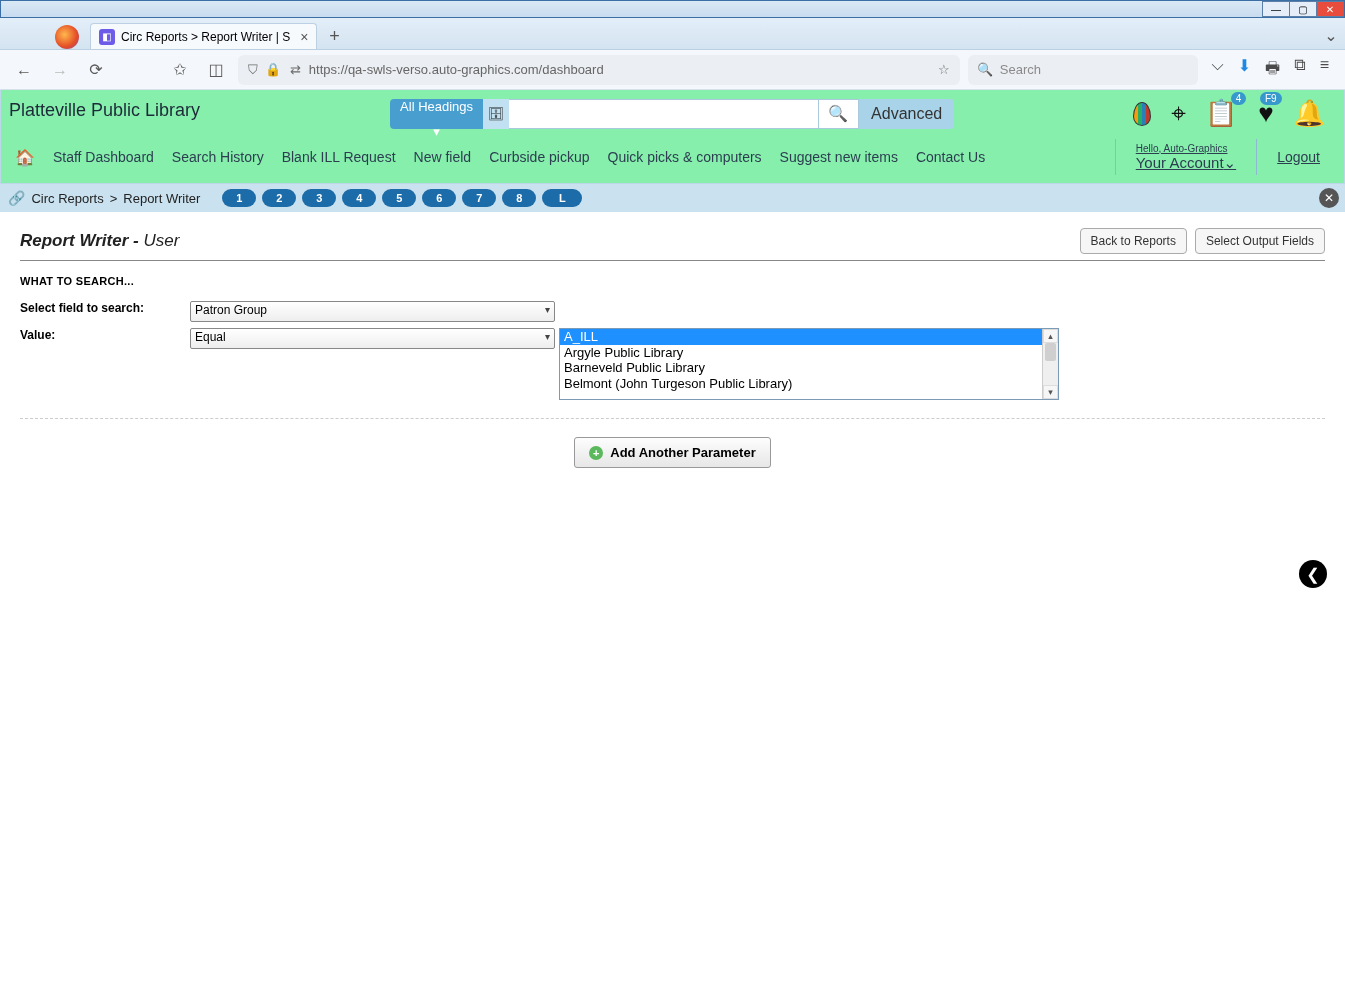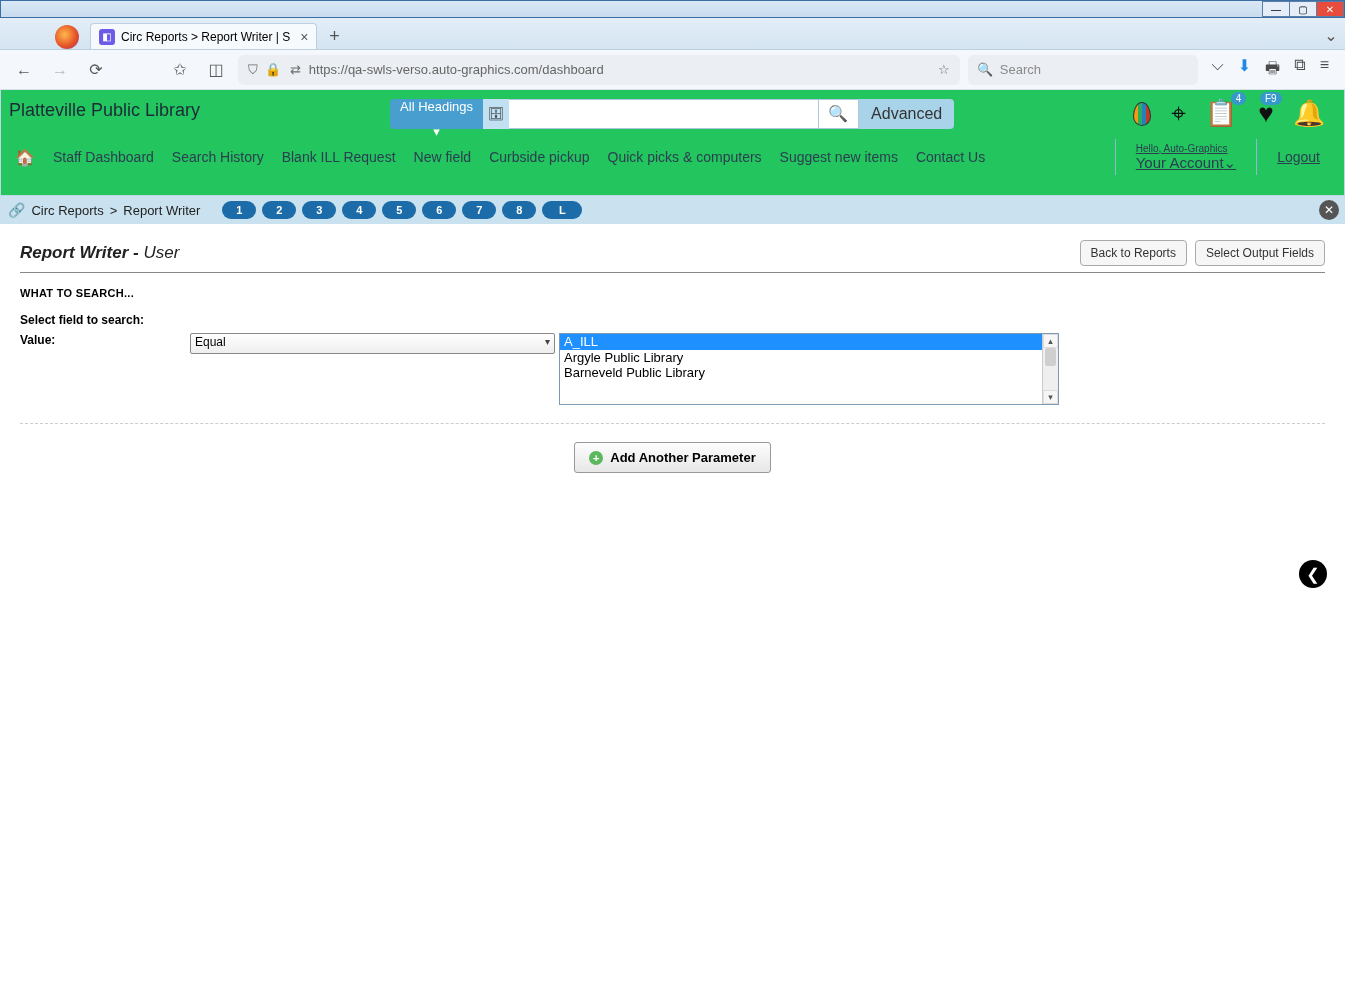--- a/index.html
+++ b/index.html
@@ -21,21 +21,21 @@
 
 .browser-bar { height:40px; background:#f4f7fb; display:flex; align-items:center; padding:0 10px; gap:8px; border-bottom:1px solid #d6e0ea;}
 .nav-btn { width:28px; height:28px; display:flex; align-items:center; justify-content:center; color:#5a5a5a; border-radius:4px; font-size:16px;}
 .nav-btn.disabled { color:#bdbdbd; }
 .urlbox { flex:1; height:30px; background:#ebeef2; border-radius:6px; display:flex; align-items:center; padding:0 10px; gap:8px; color:#666; font-size:13px;}
 .url-icons { display:flex; gap:6px; color:#6b6b6b; font-size:13px;}
 .searchfield { width:230px; height:30px; background:#ebeef2; border-radius:6px; display:flex; align-items:center; padding:0 10px; gap:6px; color:#8a8a8a;}
 .tool-icons { display:flex; gap:14px; color:#4a4a4a; font-size:16px; padding:0 6px;}
 
 
-.app-header { background:#22c55e; padding:6px 8px 12px 8px; border:1px solid #bcd7e8; border-top:none;}
+.app-header { background:#86efac; padding:6px 8px 0 8px; border:1px solid #bcd7e8; border-top:none;}
 .header-row { display:flex; align-items:center; gap:10px; }
 .libname { font-size:18px; color:#1d2a38; padding:4px 0 10px 0; white-space:nowrap;}
 .search-cluster { display:flex; align-items:center; margin-left:180px;}
 .headings-dd { background:#489fcf; color:#fff; height:30px; border-radius:4px 0 0 4px; display:flex; align-items:center; padding:0 10px; gap:10px; font-size:13px;flex-direction:column;}
 .db-icon { width:26px; height:30px; background:#c1e0f1; display:flex; align-items:center; justify-content:center; color:#222;}
 .main-search { width:310px; height:30px; background:#fff; border:1px solid #aac9dd; border-left:none;}
 .search-btn { width:40px; height:30px; background:#fff; border:1px solid #aac9dd; border-left:none; display:flex; align-items:center; justify-content:center; color:#3798cb; font-size:16px;}
 .adv-btn { height:30px; background:#a9d3e9; border-radius:0 4px 4px 0; padding:0 12px; display:flex; align-items:center; color:#333; font-size:16px;}
 .header-icons { margin-left:auto; display:flex; align-items:center; gap:20px; padding-right:10px;}
 .hi { position:relative; font-size:26px; color:#111;}
@@ -199,29 +199,31 @@
   <div class="titlebar">
     <h2><span>Report Writer - </span><span class="sub">User</span></h2>
     <button class="btn-outline">Back to Reports</button>
     <button class="btn-outline">Select Output Fields</button>
   </div>
 
   <div class="section-label">WHAT TO SEARCH...</div>
 
   <div class="form-row">
     <label>Select field to search:</label>
+    <div class="select"><span>Patron Group</span></div>
   </div>
 
   <div class="form-row">
     <label>Value:</label>
     <div class="select"><span>Equal</span></div>
     <div class="listbox">
       <div class="opt selected">A_ILL</div>
       <div class="opt">Argyle Public Library</div>
       <div class="opt">Barneveld Public Library</div>
+      <div class="opt">Belmont (John Turgeson Public Library)</div>
       <div class="sb">
         <div class="arr">▴</div>
         <div class="thumb"></div>
         <div class="arr" style="position:absolute;bottom:0;left:0;right:0">▾</div>
       </div>
     </div>
   </div>
 
   <div class="dashed"></div>
 

